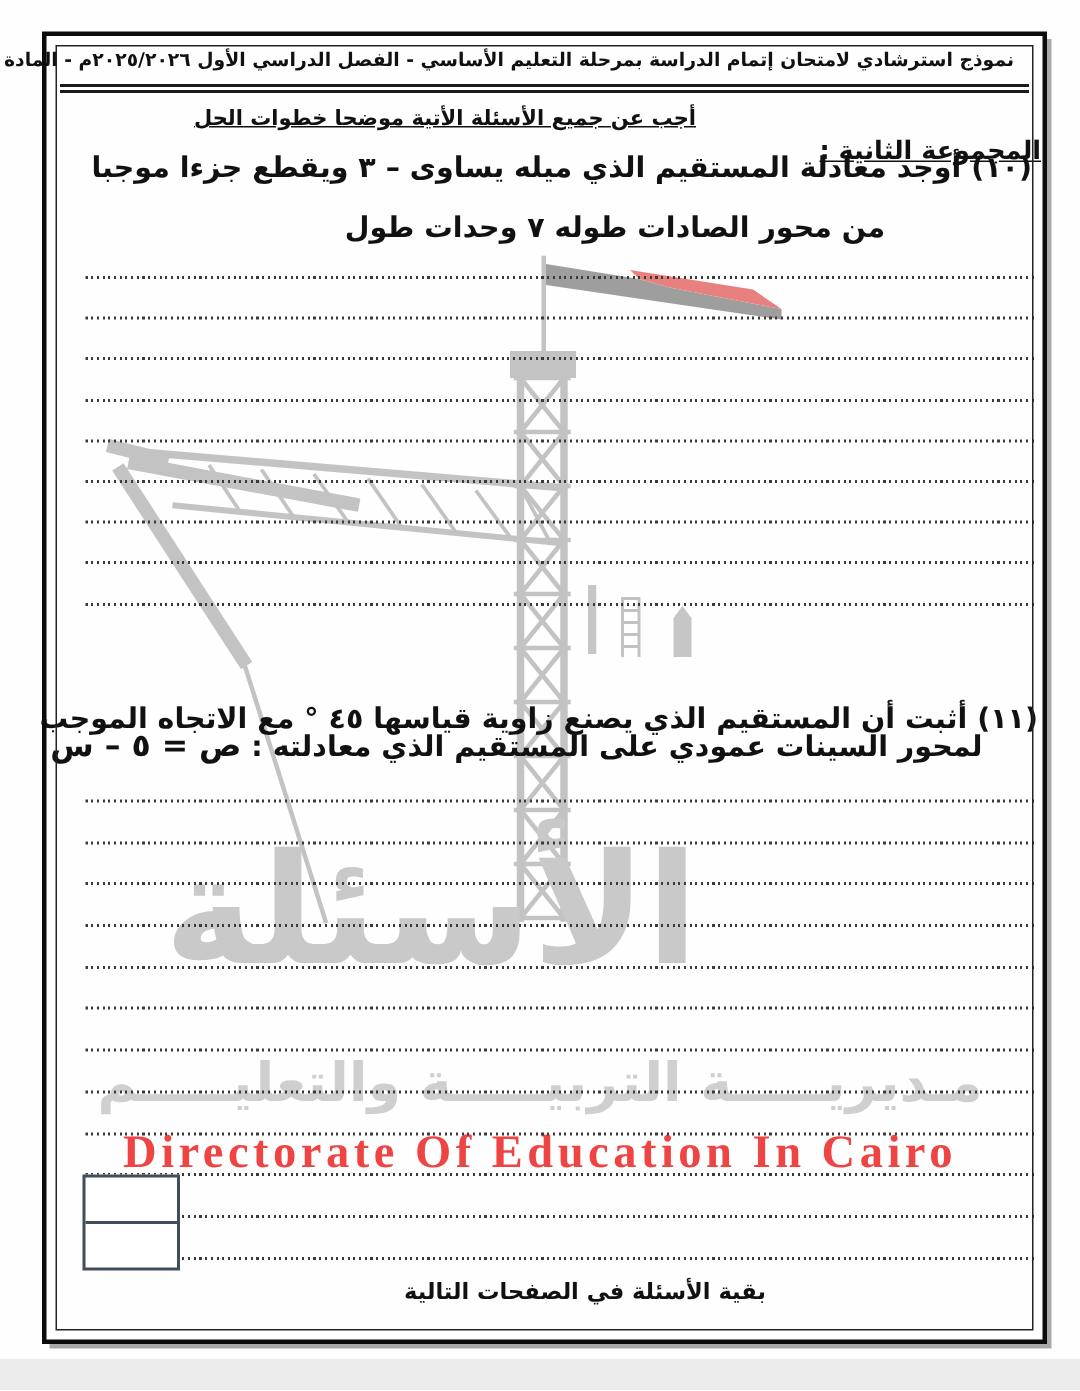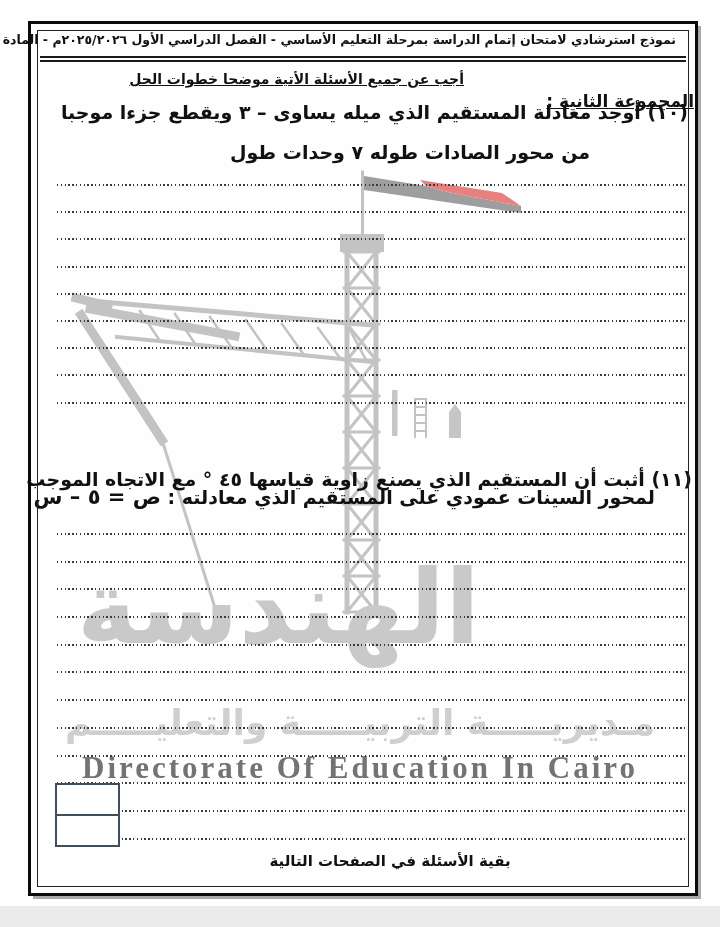--- a/index.html
+++ b/index.html
@@ -7,21 +7,21 @@
          font-family:"DejaVu Sans",sans-serif;}
   
   .wm-layer{position:absolute;inset:0;z-index:0;}
   .wm-svg{position:absolute;left:0;top:0;}
   .wm-city{position:absolute;left:95px;top:552px;width:385px;text-align:center;
            font-size:102px;font-weight:bold;color:#c9c9c9;direction:rtl;line-height:1.1;}
   .wm-org-ar{position:absolute;left:0;top:702px;width:100%;text-align:center;
              font-size:36px;font-weight:bold;color:#cfcfcf;direction:rtl;letter-spacing:1px;}
   .wm-org-en{position:absolute;left:0;top:750px;width:100%;text-align:center;
              font-family:"Liberation Serif",serif;font-weight:bold;
-             font-size:31px;color:#737373;letter-spacing:3px;white-space:nowrap;}
+             font-size:31px;color:#ef4444;letter-spacing:3px;white-space:nowrap;}
   
   .frame-outer{position:absolute;left:28px;top:21px;width:664px;height:869px;
                border:3.5px solid #0b0b0b;box-shadow:4px 4px 0 -1px #a9a9a9;z-index:2;pointer-events:none;}
   .frame-inner{position:absolute;left:37px;top:30px;width:650px;height:855px;
                border:1.5px solid #222;z-index:2;pointer-events:none;}
   
   .content{position:absolute;inset:0;z-index:1;direction:rtl;color:#111;}
   .hdr{position:absolute;top:32px;left:44px;width:632px;text-align:center;
        font-size:12.5px;font-weight:bold;white-space:nowrap;}
   .dbl-rule{position:absolute;top:56px;left:40px;width:646px;height:2px;
@@ -83,21 +83,21 @@
       </g>
 
       <rect x="340" y="234" width="44" height="18" fill="#c3c3c3"></rect>
 
       <polygon points="364,176 426,186 448,192 521,206 521,213 466,205 364,190" fill="#9e9e9e"></polygon>
       <polygon points="420,180 502,193 521,206 448,192 426,186" fill="#e88080"></polygon>
 
       <rect x="392" y="390" width="5.5" height="46" fill="#c6c6c6"></rect>
       <polygon points="449,412 455,404 461,412 461,438 449,438" fill="#c6c6c6"></polygon>
     </svg>
-    <div class="wm-city">الهندسة</div>
+    <div class="wm-city">الأسئلة</div>
     <div class="wm-org-ar">مـديريـــــة التربيـــــة والتعليـــــم</div>
     <div class="wm-org-en">Directorate Of Education In Cairo</div>
   </div>
 
   <div class="content">
 
     <div class="hdr">
       <span>نموذج استرشادي لامتحان إتمام الدراسة بمرحلة التعليم الأساسي - الفصل الدراسي الأول ٢٠٢٥/٢٠٢٦م - المادة : الهندسة التحليلية و حساب المثلثات</span>
       
     </div>

